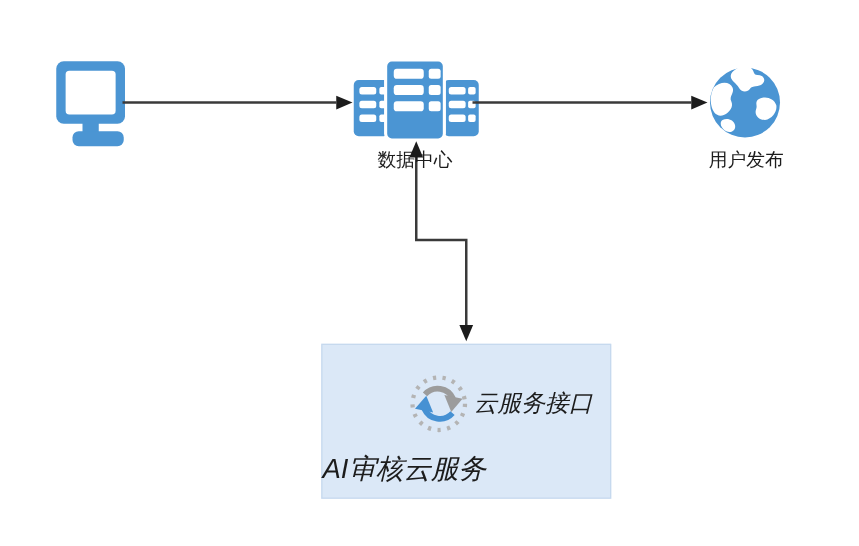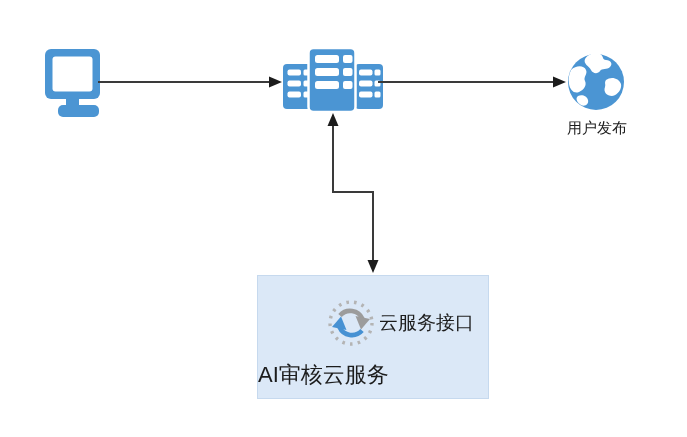--- a/index.html
+++ b/index.html
@@ -14,20 +14,21 @@
     font-size:15px;color:var(--text,#1c1c1c);white-space:nowrap;
   }
   .lbl-user{left:20px;}
   .lbl-dc{left:272px;}
   .lbl-pub{left:537px;}
   .ai-box{
     position:absolute;left:257px;top:275px;width:232px;height:124px;
     background:var(--box-fill,#dbe8f7);
     border:1px solid var(--box-border,#c6d9ee);
     box-sizing:border-box;
+    font-style:italic;
   }
   .iface-row{
     position:absolute;left:68px;top:22px;
     display:flex;align-items:center;gap:3px;
   }
   .iface-label{font-size:19px;color:var(--text,#1c1c1c);white-space:nowrap;}
   .box-label{
     position:absolute;left:0;bottom:8px;width:100%;text-align:left;
     font-size:22px;color:var(--text,#1c1c1c);
   }
@@ -113,20 +114,21 @@
         C 607 96 603 92 605 87 C 606 84 604 83 606 80 Z"></path>
     </g>
 
     <g>
       <path class="ln" d="M 333 123 L 333 192 L 373 192 L 373 262"></path>
       <polygon class="ah" points="327.5,126 333,113 338.5,126"></polygon>
       <polygon class="ah" points="367.5,260 373,273 378.5,260"></polygon>
     </g>
   </svg>
 
+  <div class="node-label lbl-dc">数据中心</div>
   <div class="node-label lbl-pub">用户发布</div>
 
   <div class="ai-box">
     <div class="iface-row">
       <svg width="50" height="50" viewBox="-25 -25 50 50">
         <circle class="ring" r="21" stroke-dasharray="2.6 5.2"></circle>
         <path class="arc-g" d="M -11 -7.5 A 13.5 13.5 0 0 1 11.5 -4"></path>
         <polygon class="tri-g" points="4.5,-7 19,-4 10,6.5"></polygon>
         <path class="arc-b" d="M 11 7.5 A 13.5 13.5 0 0 1 -11.5 4"></path>
         <polygon class="tri-b" points="-4.5,7 -19,4 -10,-6.5"></polygon>

